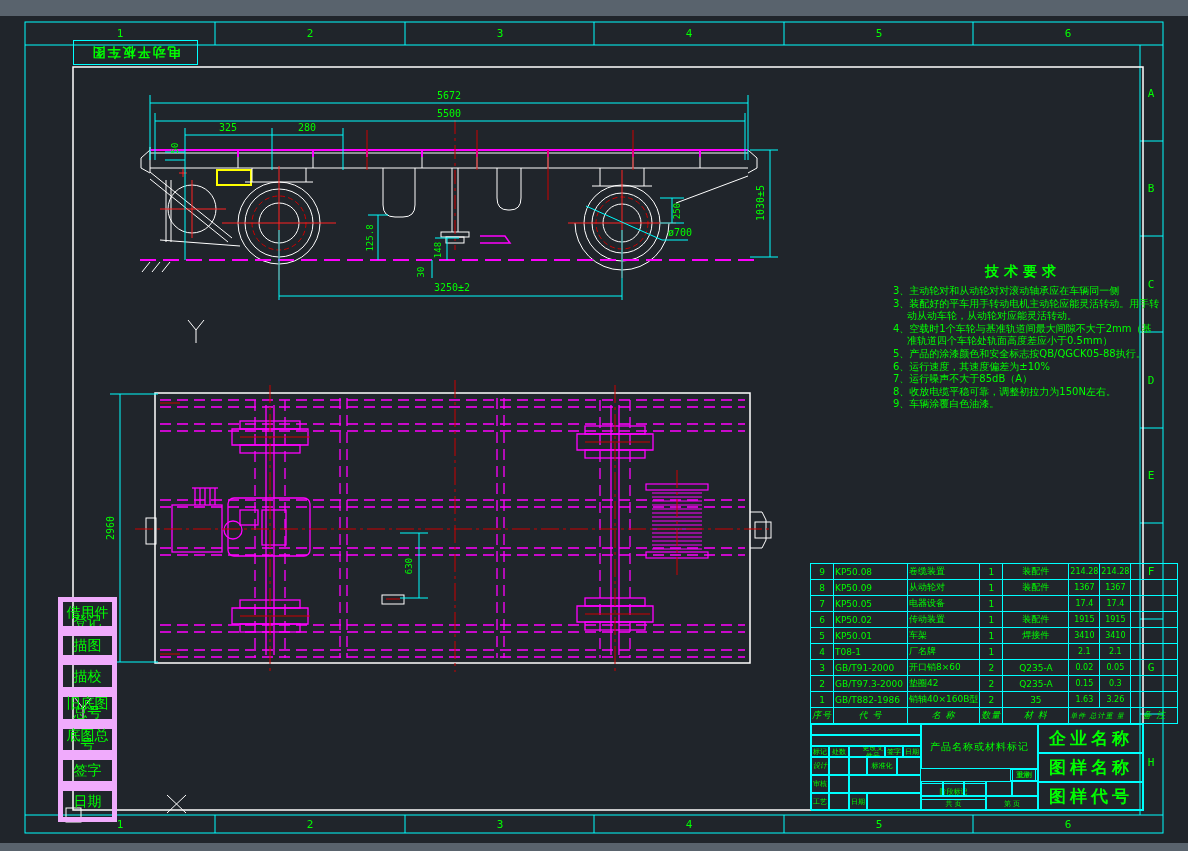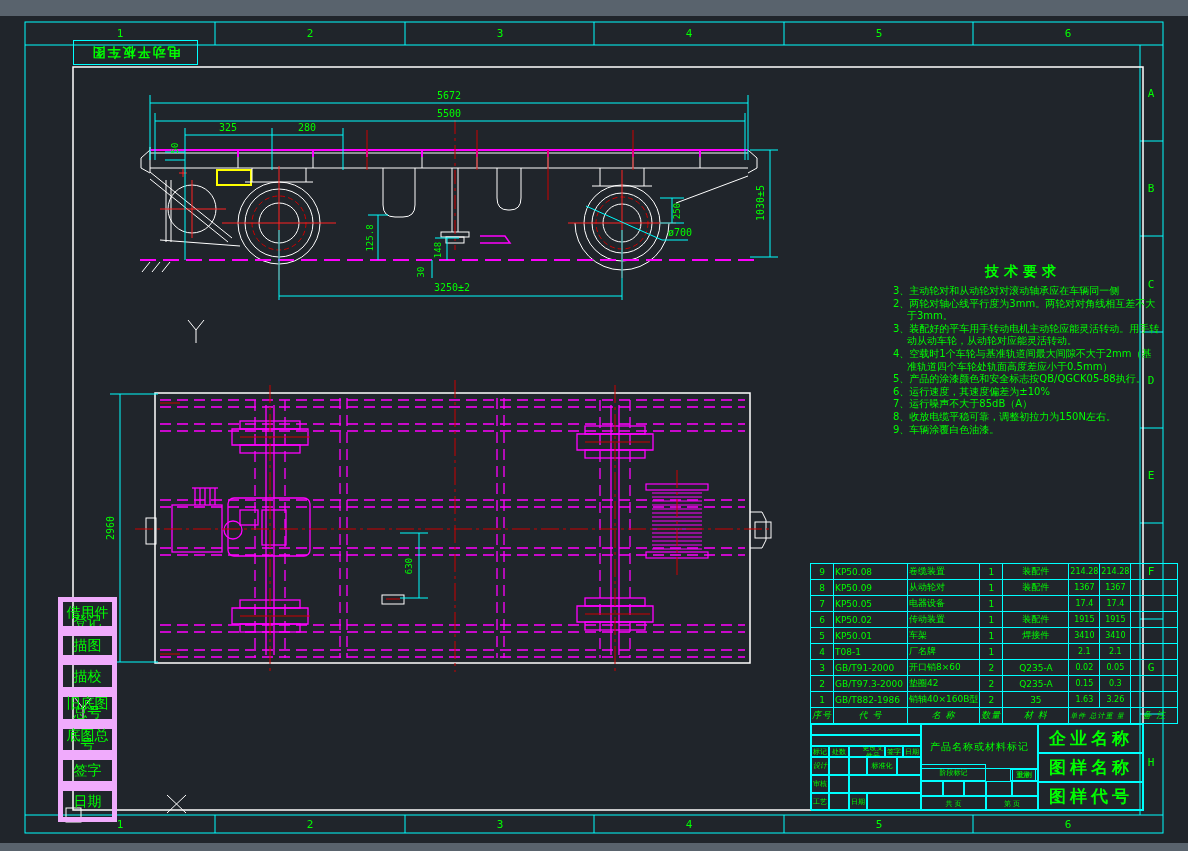--- a/index.html
+++ b/index.html
@@ -380,21 +380,20 @@
   </g>
 </svg>
 
 <div id="corner">电动平板车图</div>
 
 <div id="tech">
   <div class="t">技术要求</div>
   <ol>
 
   <li>3、主动轮对和从动轮对对滚动轴承应在车辆同一侧</li>
-      <li>2、两轮对轴心线平行度为3mm。两轮对对角线相互差不大于3mm。</li>
       <li>3、装配好的平车用手转动电机主动轮应能灵活转动。用手转动从动车轮，从动轮对应能灵活转动。</li>
       <li>4、空载时1个车轮与基准轨道间最大间隙不大于2mm（基准轨道四个车轮处轨面高度差应小于0.5mm）</li>
       <li>5、产品的涂漆颜色和安全标志按QB/QGCK05-88执行。</li>
       <li>6、运行速度，其速度偏差为±10%</li>
       <li>7、运行噪声不大于85dB（A）</li>
       <li>8、收放电缆平稳可靠，调整初拉力为150N左右。</li>
       <li>9、车辆涂覆白色油漆。</li>
     </ol>
 </div>
 
@@ -552,21 +551,21 @@
   <div class="c tiny" style="left:86px;top:33px;width:24px;height:18px;"></div>
   <div class="c tiny" style="left:0;top:51px;width:18px;height:18px;">审核</div>
   <div class="c tiny" style="left:18px;top:51px;width:20px;height:18px;"></div>
   <div class="c tiny" style="left:38px;top:51px;width:72px;height:18px;"></div>
   <div class="c tiny" style="left:0;top:69px;width:18px;height:18px;">工艺</div>
   <div class="c tiny" style="left:18px;top:69px;width:20px;height:18px;"></div>
   <div class="c tiny" style="left:38px;top:69px;width:18px;height:18px;">日期</div>
   <div class="c tiny" style="left:56px;top:69px;width:54px;height:18px;"></div>
 
   <div class="c mid" style="left:110px;top:0;width:117px;height:45px;">产品名称或材料标记</div>
-  <div class="c tiny" style="left:110px;top:40px;width:65px;height:17px;">阶段标记</div>
+  <div class="c tiny" style="left:110px;top:59px;width:65px;height:17px;">阶段标记</div>
   <div class="c tiny" style="left:175px;top:45px;width:26px;height:12px;margin-left:24px;">重量</div>
   <div class="c tiny" style="left:201px;top:45px;width:26px;height:12px;">比例</div>
   <div class="c" style="left:110px;top:57px;width:22px;height:15px;"></div>
   <div class="c" style="left:132px;top:57px;width:21px;height:15px;"></div>
   <div class="c" style="left:153px;top:57px;width:22px;height:15px;"></div>
   <div class="c" style="left:175px;top:57px;width:26px;height:15px;"></div>
   <div class="c" style="left:201px;top:57px;width:26px;height:15px;"></div>
   <div class="c tiny" style="left:110px;top:72px;width:65px;height:15px;">共  页</div>
   <div class="c tiny" style="left:175px;top:72px;width:52px;height:15px;">第  页</div>
 

